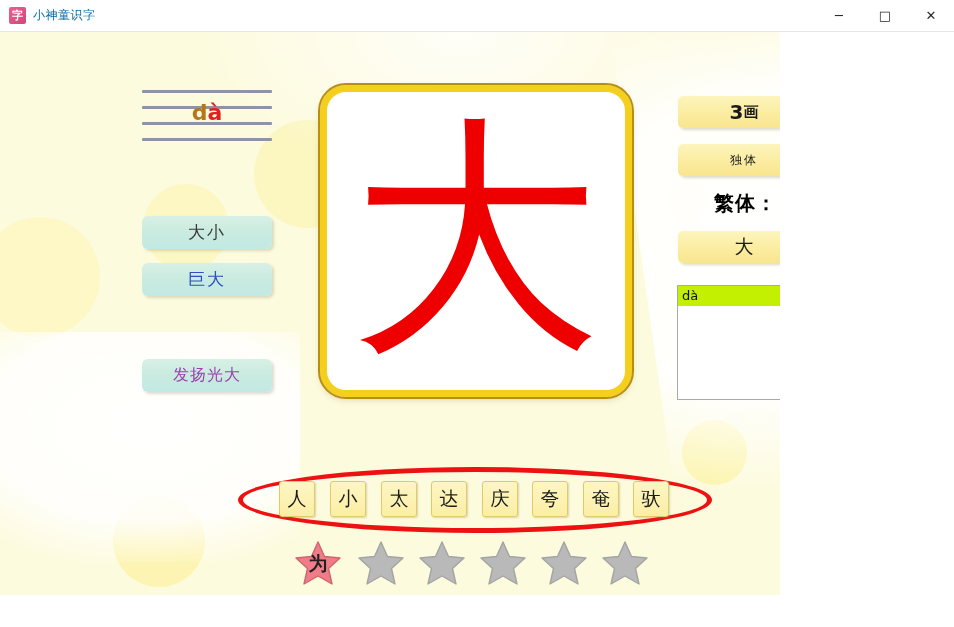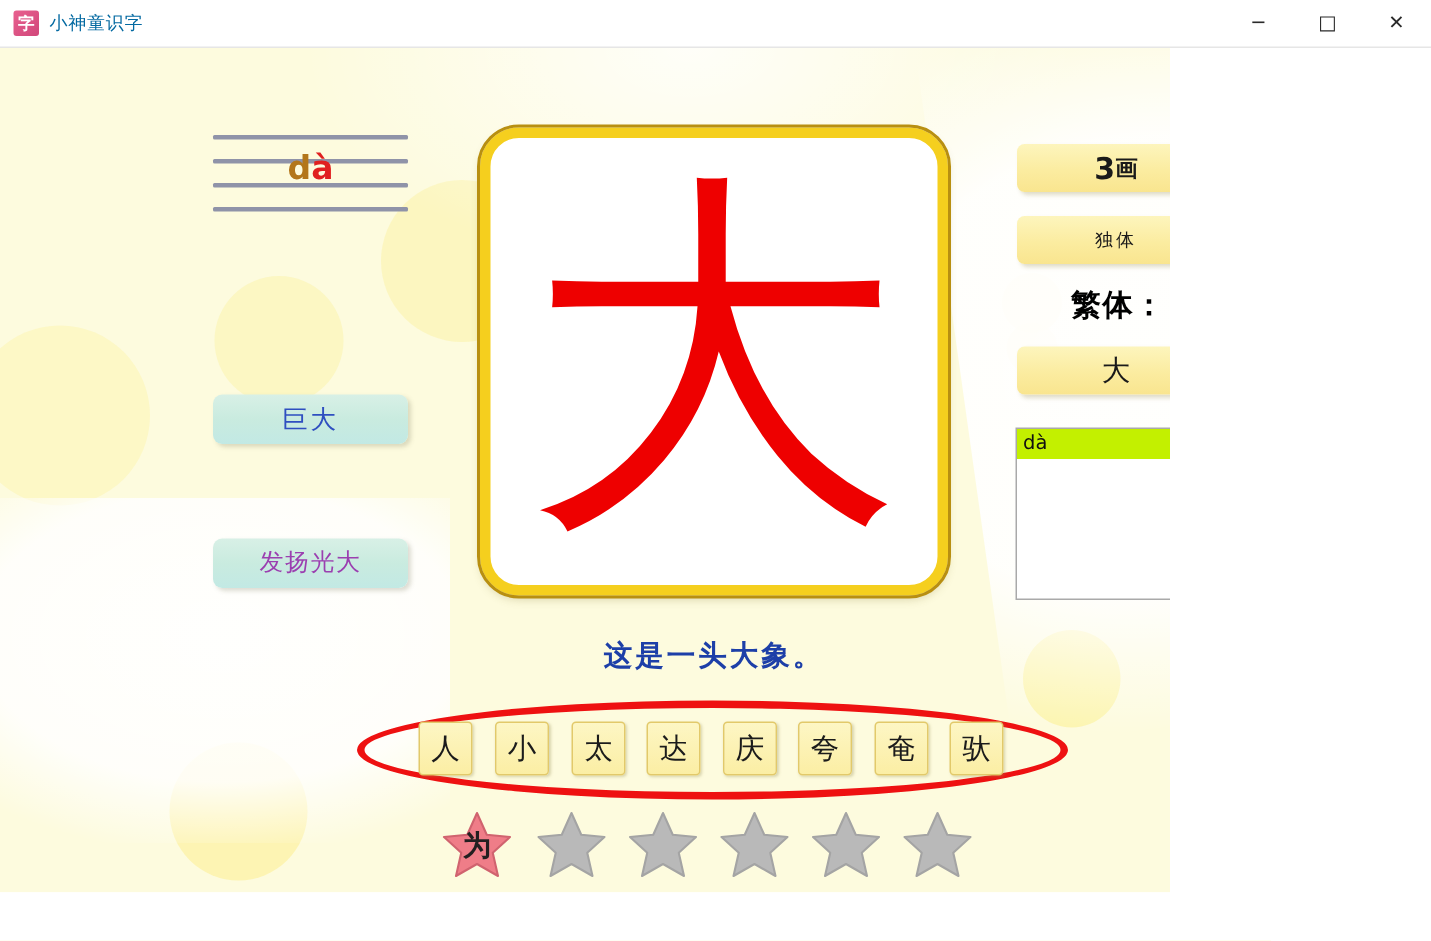--- a/index.html
+++ b/index.html
@@ -245,32 +245,34 @@
   <div id="white-bottom"></div>
 
   <div id="pinyin-box">
     <div class="py-line" style="top:0px;"></div>
     <div class="py-line" style="top:16px;"></div>
     <div class="py-line" style="top:32px;"></div>
     <div class="py-line" style="top:48px;"></div>
     <div id="pinyin-text"><span class="py-a">d</span><span class="py-b">à</span></div>
   </div>
 
+  <div class="word-btn wb-dark" style="top:184px;">
+      <span>大小</span>
+    </div>
   <div class="word-btn wb-blue" style="top:231px;">
       <span>巨大</span>
     </div>
   <div class="word-btn wb-purple wb-small" style="top:327px;">
       <span>发扬光大</span>
     </div>
 
   <div id="char-card">
     <div id="char-glyph">大</div>
   </div>
 
-  <div id="sentence">这是一头大象。</div>
 
   <div class="info-btn" id="strokes-btn">
     <span class="num">3</span>
       <span class="unit">画</span>
   </div>
   <div class="info-btn" id="structure-btn">
     <span>独体</span>
   </div>
   <div id="trad-label">繁体：</div>
   <div class="info-btn" id="trad-btn">

